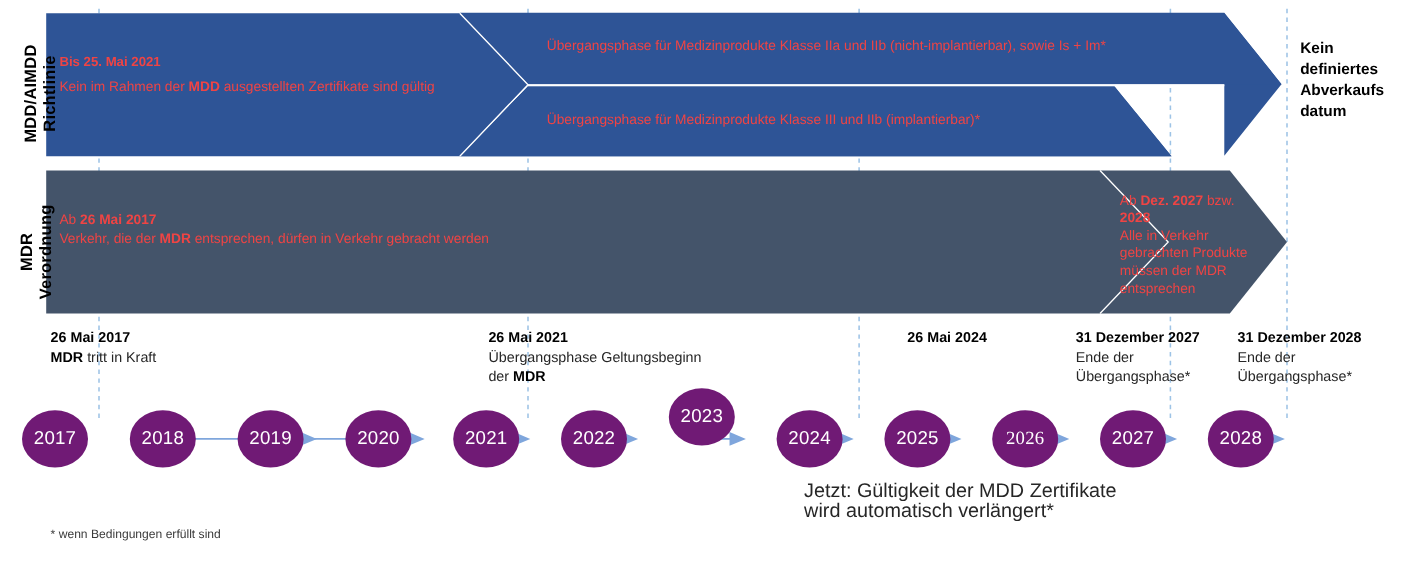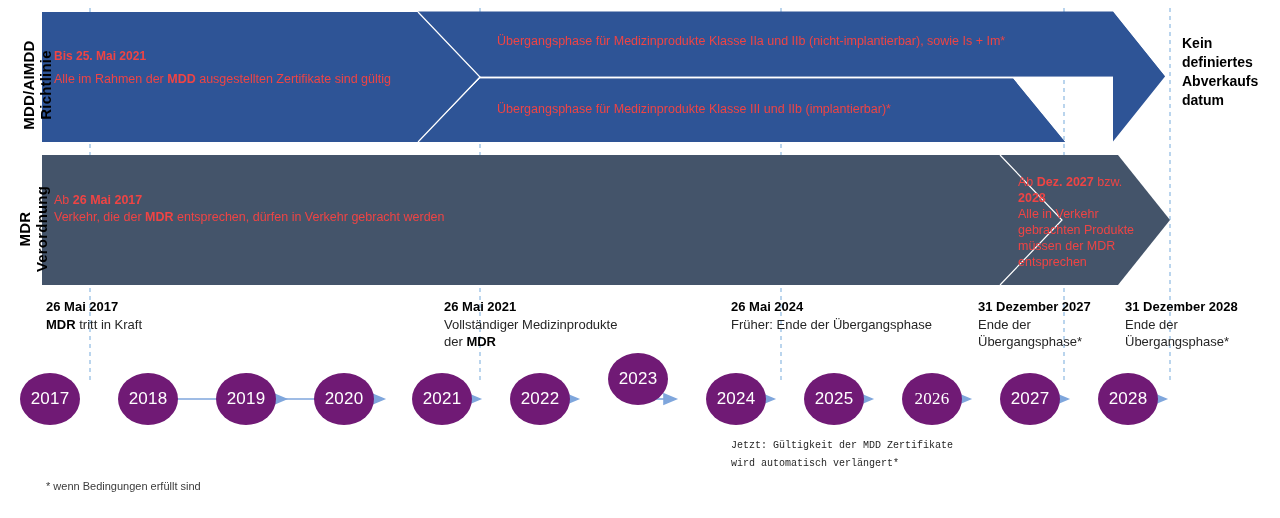--- a/index.html
+++ b/index.html
@@ -67,24 +67,23 @@
 
   .footnote{
     position:absolute;
     left:46px;top:480px;
     font-size:11px;
     color:#3a3a3a;
   }
 
   .plain-note{
     position:absolute;
-    font-size:10px;
+    font-size:18px;
     line-height:18px;
     color:#262626;
-    font-family:Liberation Mono, monospace;
   }
 </style>
 </head>
 <body>
 
 <div id="stage">
 
   <svg class="layer" viewBox="0 0 1280 518">
 
     <g stroke="#9DC3E6" stroke-width="1.4" stroke-dasharray="4 4">
@@ -167,21 +166,21 @@
   </div>
 
   <div class="axis-label rot" style="left:-22px;top:212px;width:110px;">
     <span>MDR</span><br>
     <span>Verordnung</span>
   </div>
 
   <div class="band-text" style="left:54px;top:48px;width:360px;">
     <div class="band-title">Bis 25. Mai 2021</div>
     <div style="margin-top:6px;">
-      <span>Alle im Rahmen der </span><b>MDD</b><span> ausgestellten Zertifikate sind gültig</span>
+      <span>Kein im Rahmen der </span><b>MDD</b><span> ausgestellten Zertifikate sind gültig</span>
     </div>
   </div>
 
   <div class="band-text" style="left:497px;top:33px;width:620px;">
     <span>Übergangsphase für Medizinprodukte Klasse IIa und IIb (nicht-implantierbar), sowie Is + Im*</span>
   </div>
 
   <div class="band-text" style="left:497px;top:101px;width:560px;">
     <span>Übergangsphase für Medizinprodukte Klasse III und IIb (implantierbar)*</span>
   </div>
@@ -213,27 +212,26 @@
     <div>entsprechen</div>
   </div>
 
   <div class="date-note" style="left:46px;top:298px;width:180px;">
     <div class="dt">26 Mai 2017</div>
     <div><b>MDR</b><span> tritt in Kraft</span></div>
   </div>
 
   <div class="date-note" style="left:444px;top:298px;width:230px;">
     <div class="dt">26 Mai 2021</div>
-    <div>Vollständiger Medizinprodukte</div>
+    <div>Übergangsphase Geltungsbeginn</div>
     <div><span>der </span><b>MDR</b></div>
   </div>
 
-  <div class="date-note" style="left:731px;top:298px;width:260px;">
+  <div class="date-note" style="left:731px;top:298px;width:260px;text-align:center;">
     <div class="dt">26 Mai 2024</div>
-    <div>Früher: Ende der Übergangsphase</div>
   </div>
 
   <div class="date-note" style="left:978px;top:298px;width:140px;">
     <div class="dt">31 Dezember 2027</div>
     <div>Ende der</div>
     <div>Übergangsphase*</div>
   </div>
 
   <div class="date-note" style="left:1125px;top:298px;width:150px;">
     <div class="dt">31 Dezember 2028</div>

